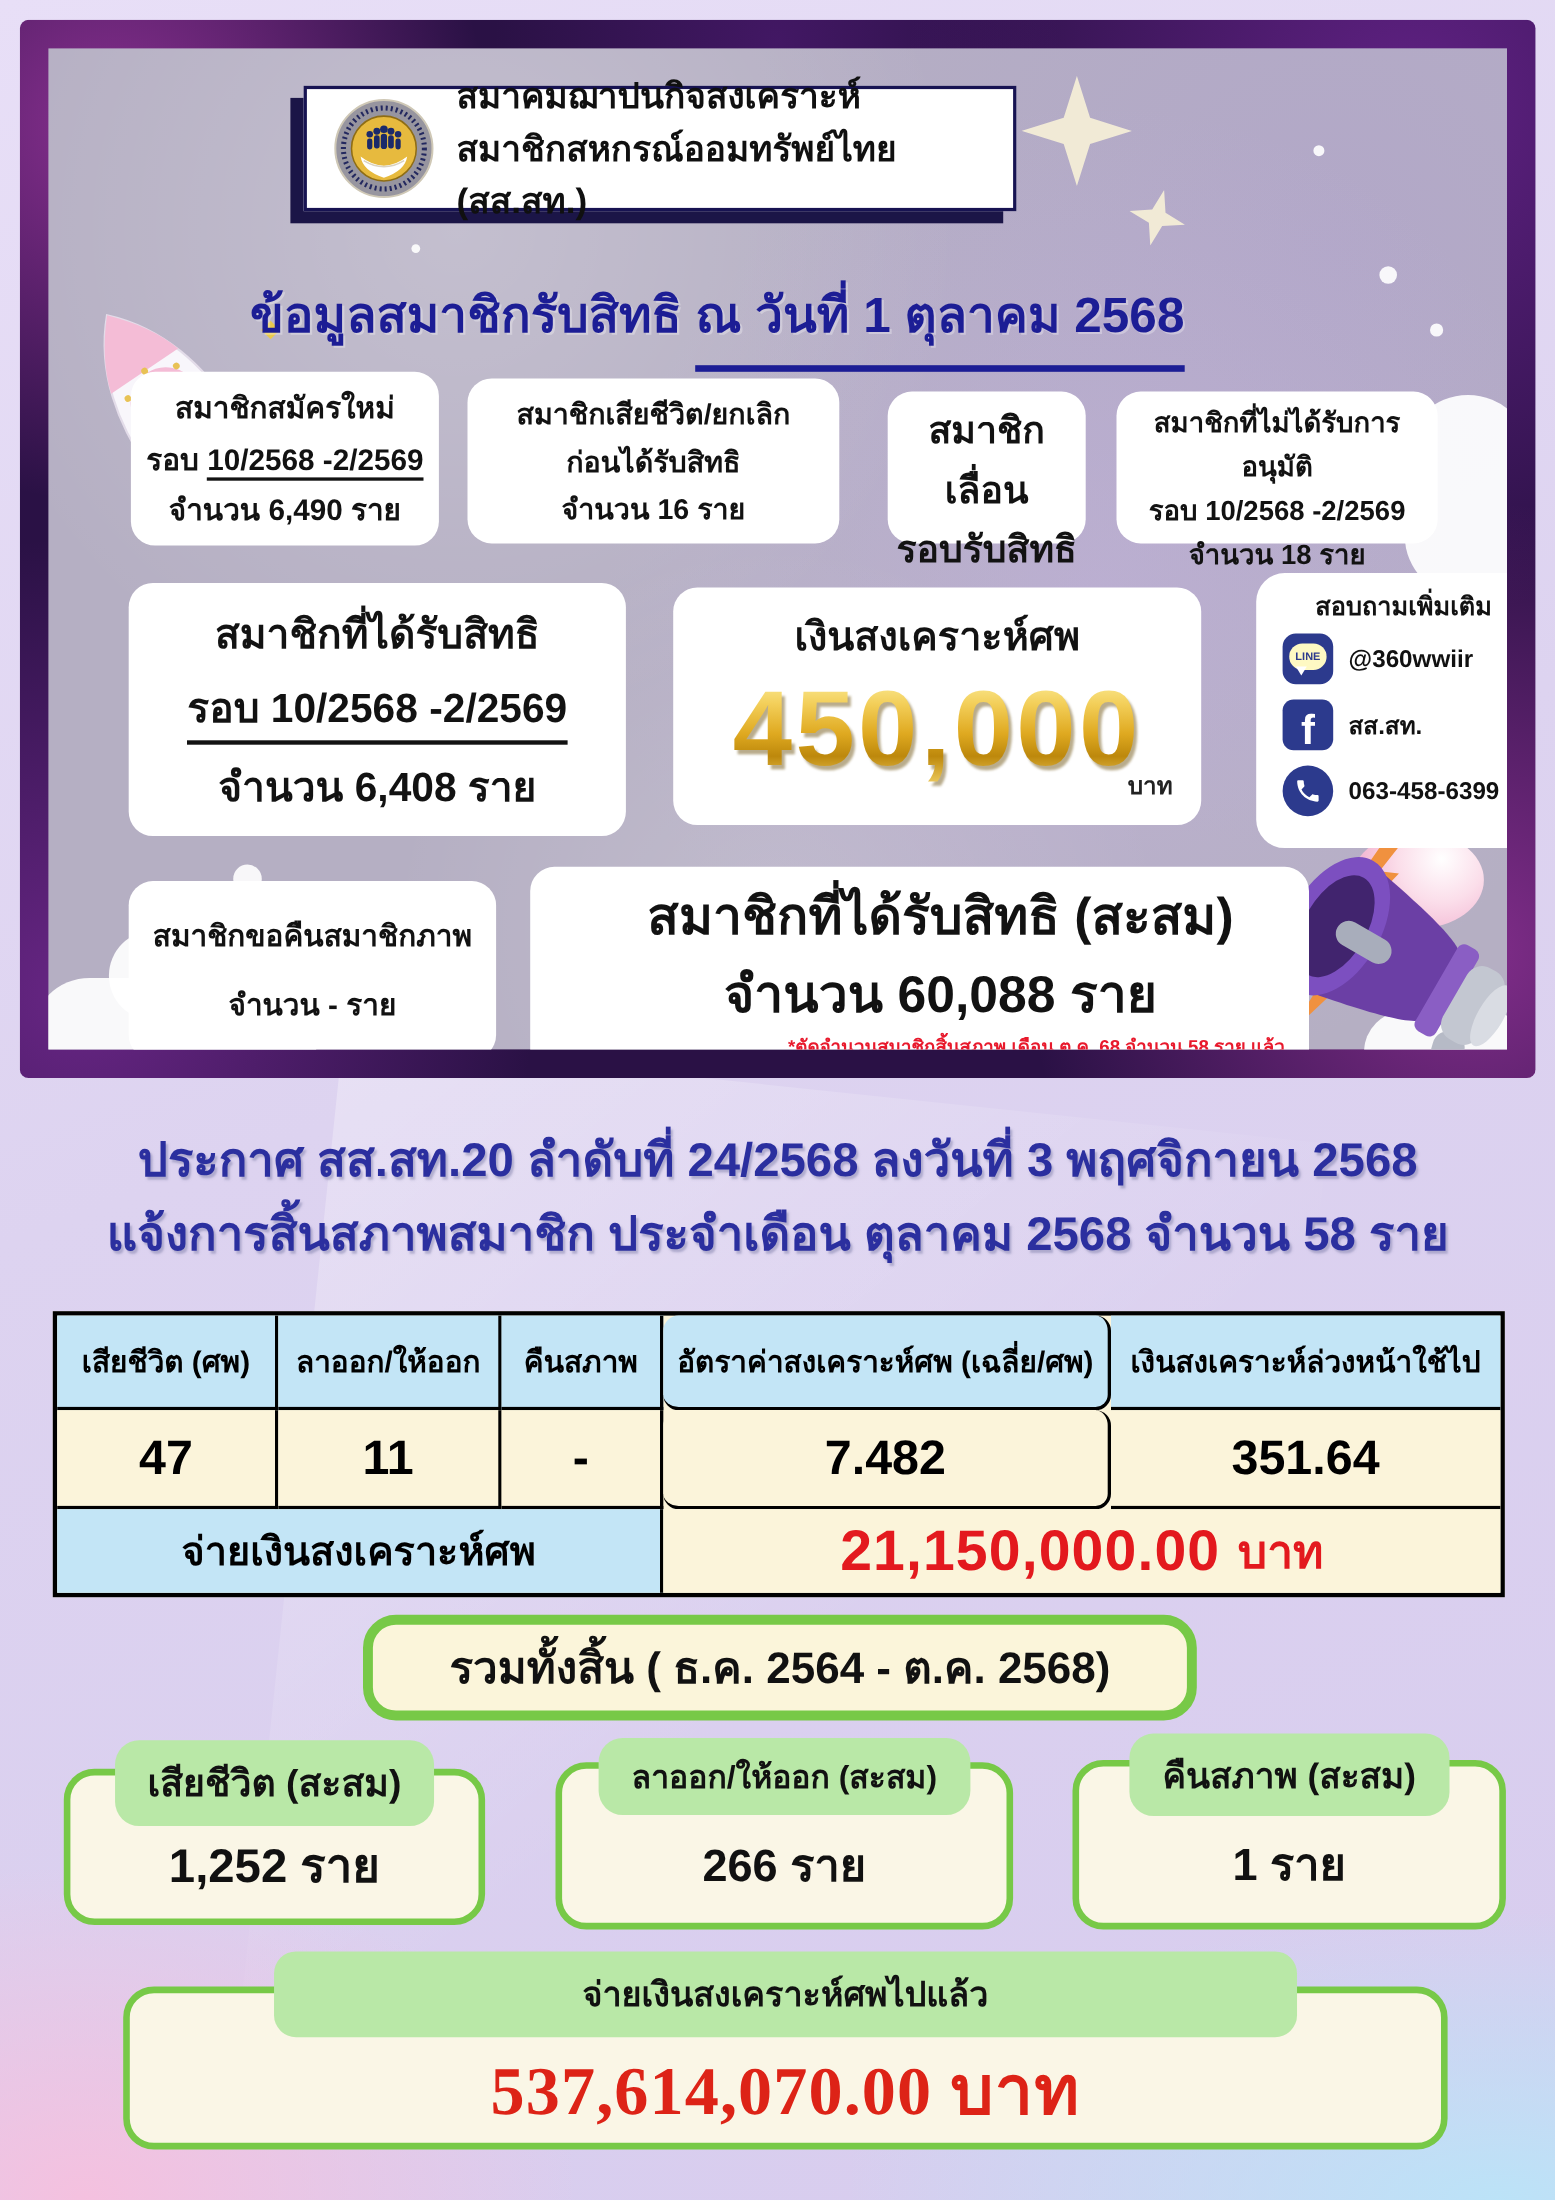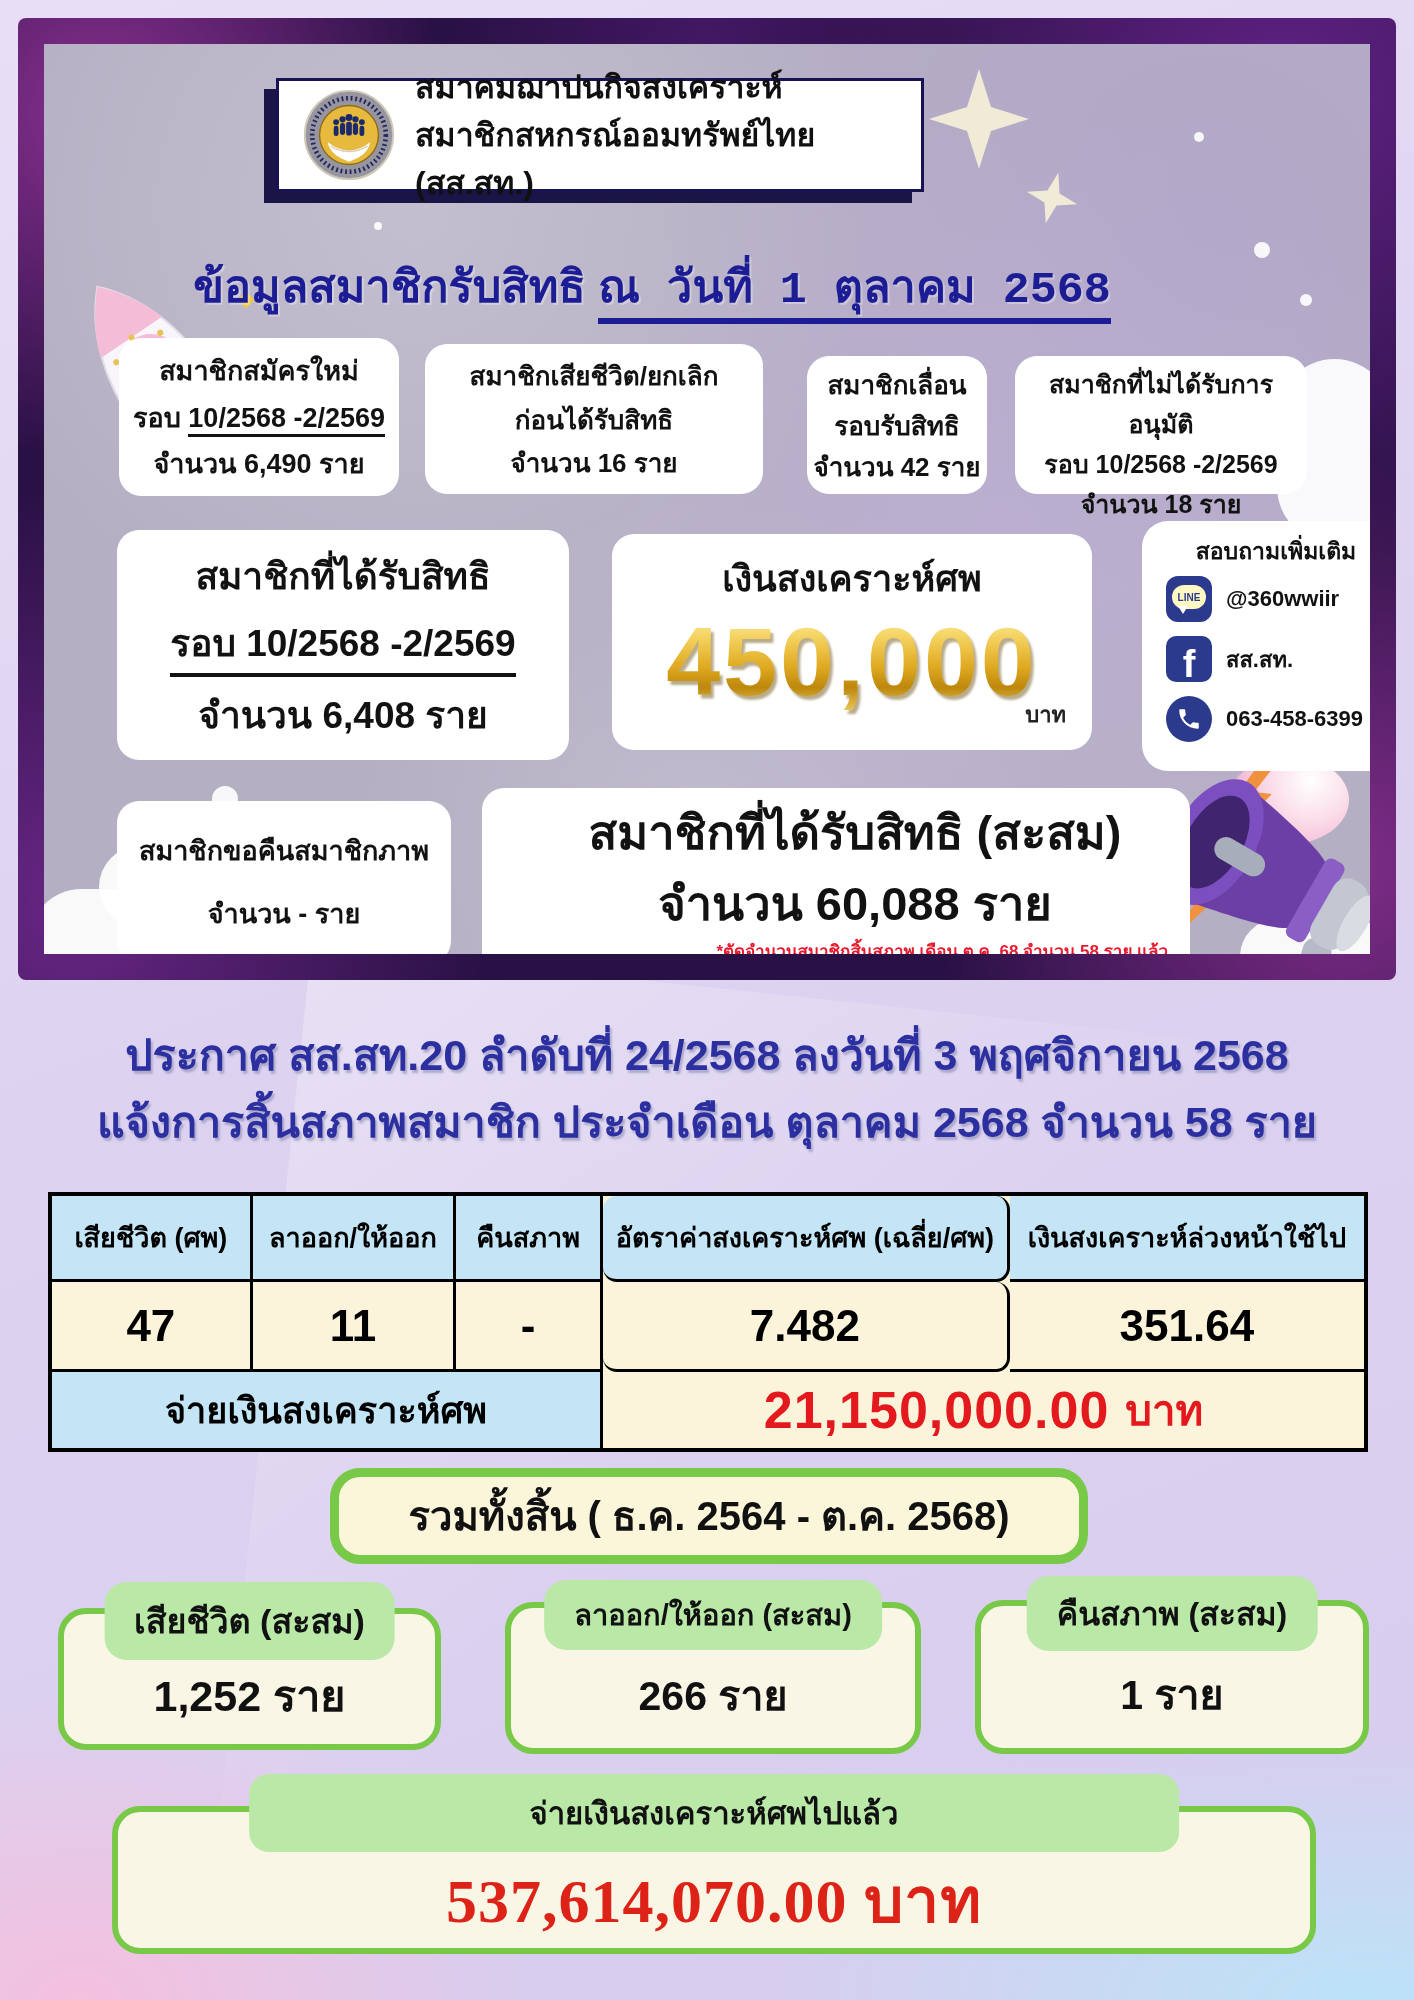--- a/index.html
+++ b/index.html
@@ -35,30 +35,30 @@
 
   
   .header-box { position:absolute; left:232px; top:34px; width:648px; height:114px; z-index:6;
     background:#fff; border:3px solid #171352; box-shadow:-12px 11px 0 #1b1547;
     display:flex; align-items:center; gap:20px; padding-left:24px; }
   .org-lines { font-weight:bold; font-size:32px; color:#101010; line-height:1.5; }
 
   .main-title { position:absolute; left:0; top:206px; width:100%; padding-right:110px; z-index:5;
     text-align:center; font-size:45px; font-weight:800; color:#1c1d95;
     text-shadow:2px 2px 0 rgba(255,255,255,.3); }
-  .main-title .u { border-bottom:6px solid #1c1d95; padding-bottom:2px;font-family:Liberation Mono, monospace; }
+  .main-title .u { border-bottom:6px solid #1c1d95; padding-bottom:20px; }
 
   
   .wbox { position:absolute; z-index:4; background:#fff; border-radius:22px;
     display:flex; flex-direction:column; justify-content:space-evenly; align-items:center;
     text-align:center; color:#121212; font-weight:bold; padding:8px 6px;margin-left:23px; }
   .wbox .u { border-bottom:3px solid #121212; padding-bottom:1px; }
   #sb1 { left:52px;  top:294px; width:280px; height:158px; font-size:27px; }
   #sb2 { left:358px; top:300px; width:338px; height:150px; font-size:26px;text-align:center; }
-  #sb3 { left:740px; top:312px; width:180px; height:138px; font-size:26px; }
+  #sb3 { left:740px; top:312px; width:180px; height:138px; font-size:34px; }
   #sb4 { left:948px; top:312px; width:292px; height:138px; font-size:25px; }
 
   #eligible { left:50px; top:486px; width:452px; height:230px; font-size:37px; font-weight:800; }
   #eligible .u { border-bottom:4px solid #121212; }
 
   #benefit { left:545px; top:490px; width:480px; height:216px; justify-content:flex-start; padding-top:16px; }
   .benefit-title { font-size:36px; font-weight:800; }
   .benefit-amount { margin-top:4px; font-size:97px; font-weight:800; letter-spacing:3px; line-height:1.05;
     background:linear-gradient(180deg,#fdf3a9 0%,#f3cf5a 28%,#dfa920 55%,#bd880c 75%,#eecb5e 100%);
     -webkit-background-clip:text; background-clip:text; color:transparent;

